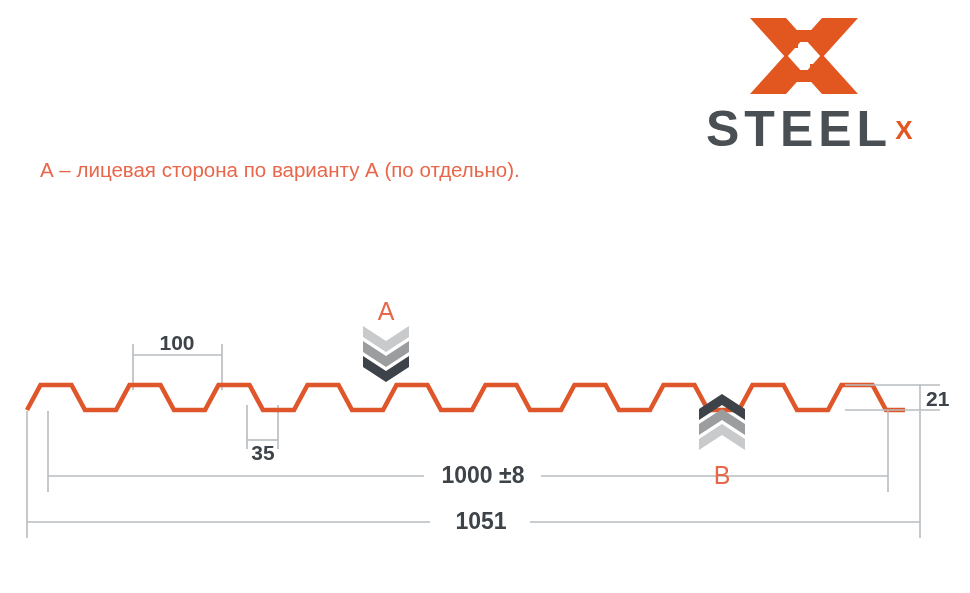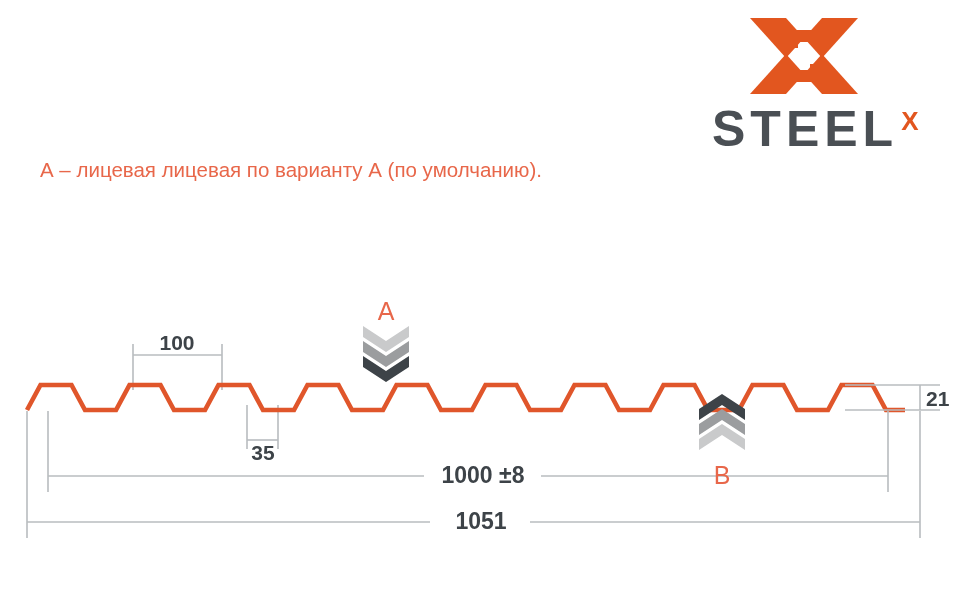--- a/index.html
+++ b/index.html
@@ -27,26 +27,26 @@
   }
   #logo-mark {
     position: absolute;
     left: 48px;
     top: 0px;
     width: 112px;
     height: 84px;
   }
   #wordmark {
     position: absolute;
-    left: 12px;
+    left: 6px;
     top: 92px;
     width: 235px;
     height: 46px;
     display: flex;
-    align-items: flex-start;
+    align-items: center;
     justify-content: flex-start;
   }
   #wordmark-steel {
     font-family: "Liberation Sans", sans-serif;
     font-size: 50px;
     font-weight: bold;
     letter-spacing: 5px;
     color: #4a4f54;
     line-height: 46px;
   }
@@ -123,21 +123,21 @@
       <g fill="#ffffff">
         <path d="M40 20 L58 20 L58 26 L46 26 L46 30 L58 30 L58 36 L40 36 Z" opacity="0"></path>
       </g>
     </svg>
     <div id="wordmark">
       <span id="wordmark-steel">STEEL</span>
       <span id="wordmark-x">X</span>
     </div>
   </div>
 
-  <div class="legend-line" id="legend-a">А – лицевая лицевая по варианту А (по умолчанию).</div>
+  <div class="legend-line" id="legend-a">А – лицевая сторона по варианту А (по отдельно).</div>
 
   <svg id="drawing" viewBox="0 0 970 593">
 
     <g stroke="#b8bcbf" stroke-width="1.6">
       <line x1="133" y1="344" x2="133" y2="390"></line>
       <line x1="222" y1="344" x2="222" y2="390"></line>
     </g>
     <line x1="133" y1="355" x2="222" y2="355" stroke="#b8bcbf" stroke-width="1.6"></line>
     <text class="dim-text" x="177" y="350" font-size="21" text-anchor="middle">100</text>
 

